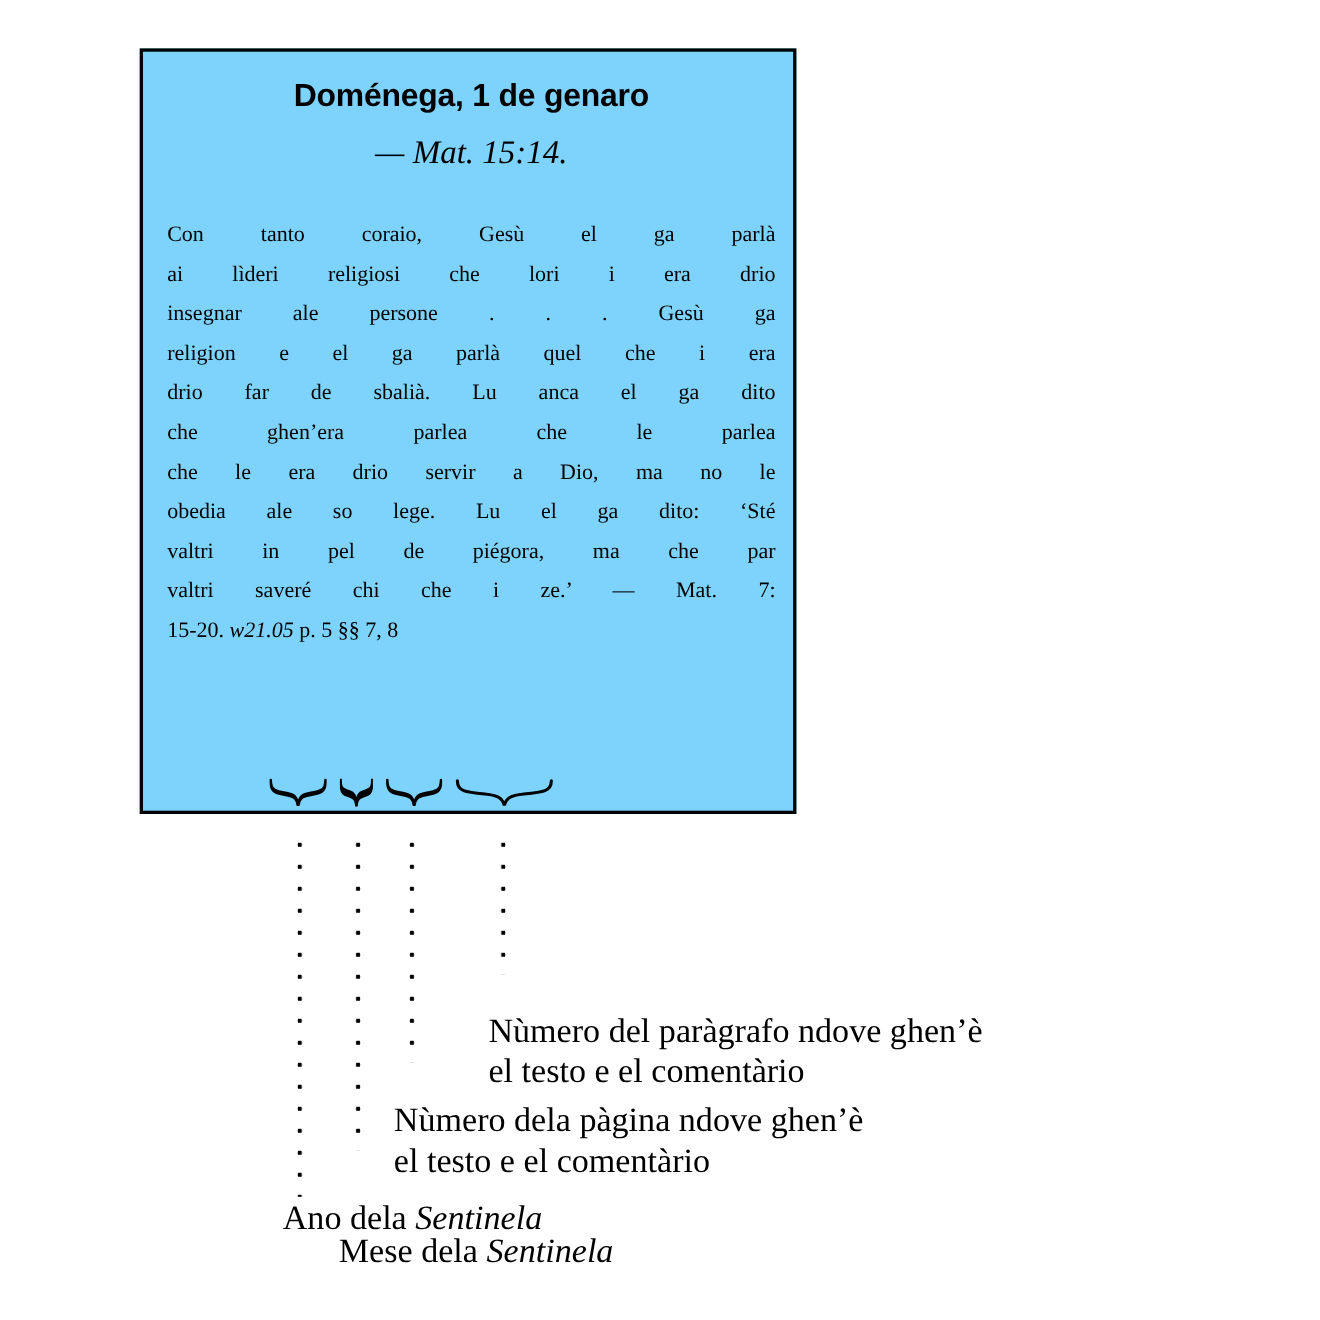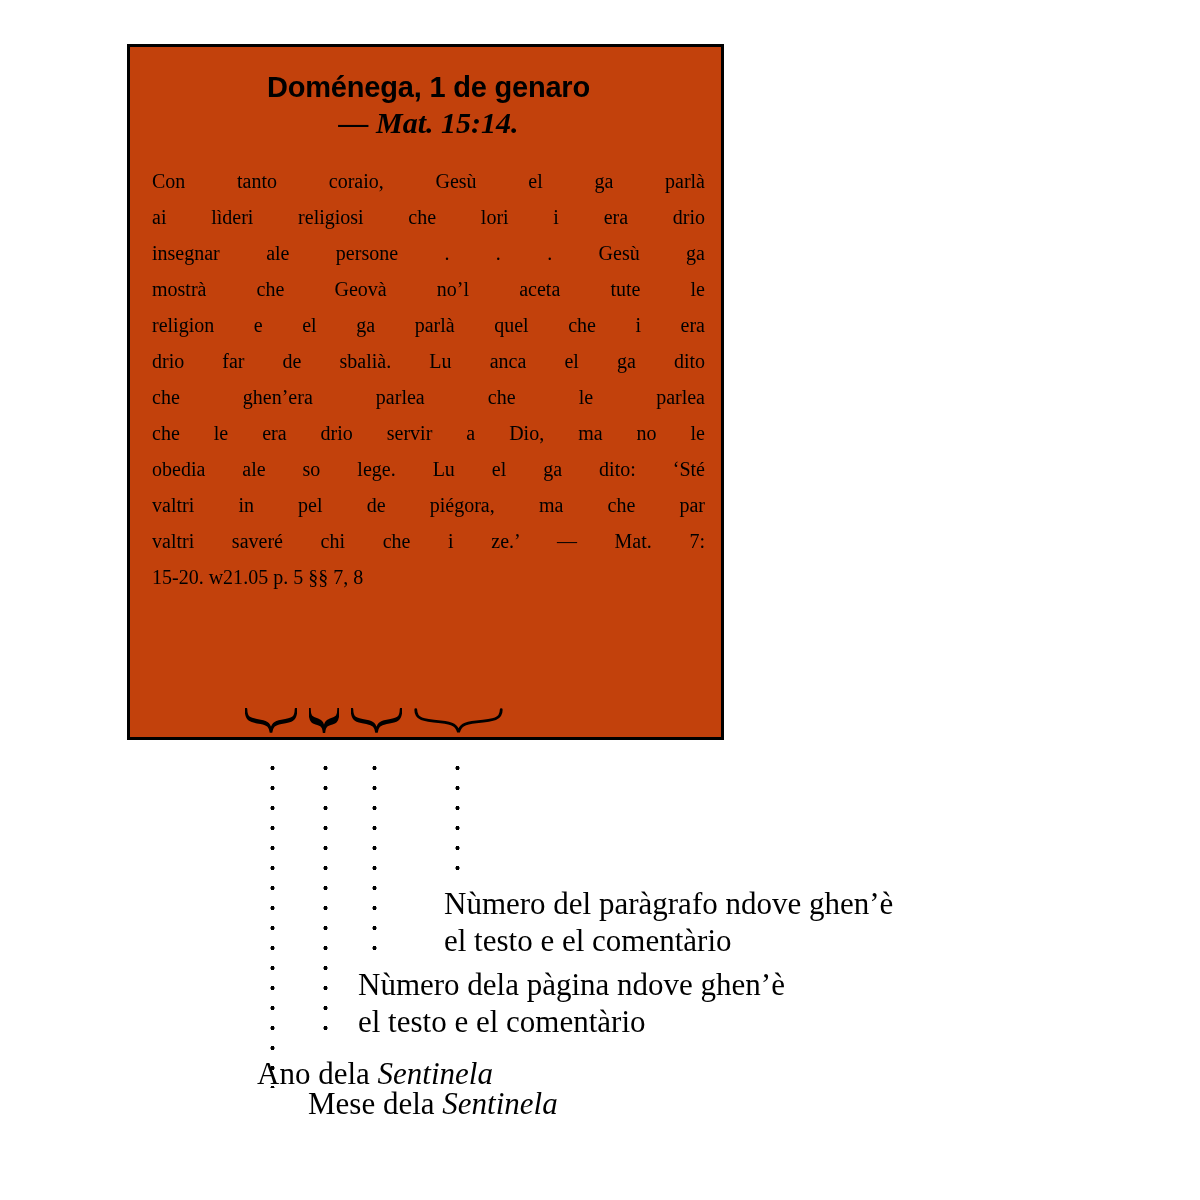--- a/index.html
+++ b/index.html
@@ -19,21 +19,21 @@
 
   
   #daily-box {
     position: absolute;
     left: 127px;
     top: 44px;
     width: 597px;
     height: 696px;
     border: 3px solid #000000;
     box-sizing: border-box;
-    background: #c2410c;
+    background: #7dd3fc;
   }
 
   #box-inner {
     position: absolute;
     left: 22px;
     top: 16px;
     width: 553px;
   }
 
   .date-heading {
@@ -51,26 +51,26 @@
     font-weight: bold;
     font-style: italic;
     font-size: 30px;
     line-height: 36px;
     text-align: center;
     margin: 0;
     padding-top: 10px;
     white-space: nowrap;
   }
   .theme-cite {
-    font-weight: bold;
+    font-weight: normal;
     font-style: italic;
     font-size: 30px;
     line-height: 36px;
     text-align: center;
-    margin: 0;
+    margin: 16px;
   }
 
   
   .body-para {
     font-size: 20px;
     line-height: 36px;
     margin: 0;
     padding-top: 22px;
     text-align: justify;
     width: 553px;
@@ -78,20 +78,21 @@
   .body-para .ln {
     display: block;
     text-align: justify;
     text-align-last: justify;
     white-space: nowrap;
   }
   .body-para .ln.nofill {
     text-align-last: left;
   }
   .pub {
+    font-style: italic;
     margin-top: 40px;
   }
 
   
   .brace {
     position: absolute;
     height: 26px;
   }
   .brace svg { display: block; width: 100%; height: 100%; }
 
@@ -104,39 +105,39 @@
     background-repeat: repeat-y;
     background-position: center top;
   }
 
   
   .callout {
     position: absolute;
     font-size: 31px;
     line-height: 37px;
     white-space: nowrap;
+    margin-top: 33px;
   }
   .callout .it { font-style: italic; }
 </style>
 </head>
 <body>
 
 <div id="daily-box">
   <div id="box-inner">
 
     <div class="date-heading">Doménega, 1 de genaro</div>
 
 
     <div class="theme-cite">— Mat. 15:14.</div>
 
     <div class="body-para">
       <span class="ln">Con tanto coraio, Gesù el ga parlà</span>
       <span class="ln">ai lìderi religiosi che lori i era drio</span>
       <span class="ln">insegnar ale persone . . . Gesù ga</span>
-      <span class="ln">mostrà che Geovà no’l aceta tute le</span>
       <span class="ln">religion e el ga parlà quel che i era</span>
       <span class="ln">drio far de sbalià. Lu anca el ga dito</span>
       <span class="ln">che ghen’era parlea che le parlea</span>
       <span class="ln">che le era drio servir a Dio, ma no le</span>
       <span class="ln">obedia ale so lege. Lu el ga dito: ‘Sté</span>
       <span class="ln">valtri in pel de piégora, ma che par</span>
       <span class="ln">valtri saveré chi che i ze.’ — Mat. 7:</span>
       <span class="ln nofill"><span>15-20.</span> <span class="pub">w21</span><span class="pub">.05</span> <span>p. 5</span> <span>§§ 7, 8</span></span>
     </div>
   </div>

